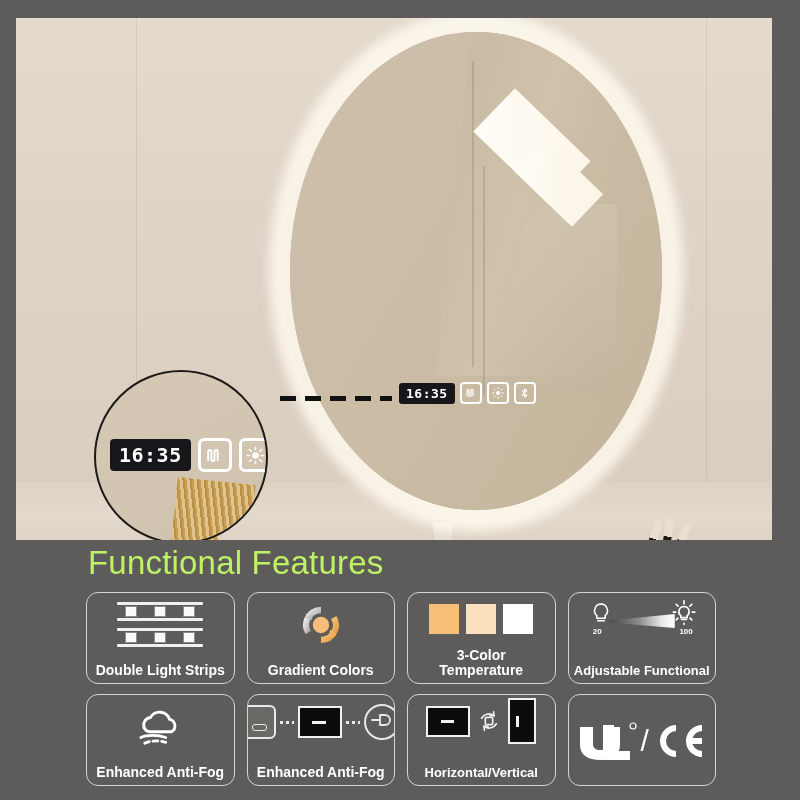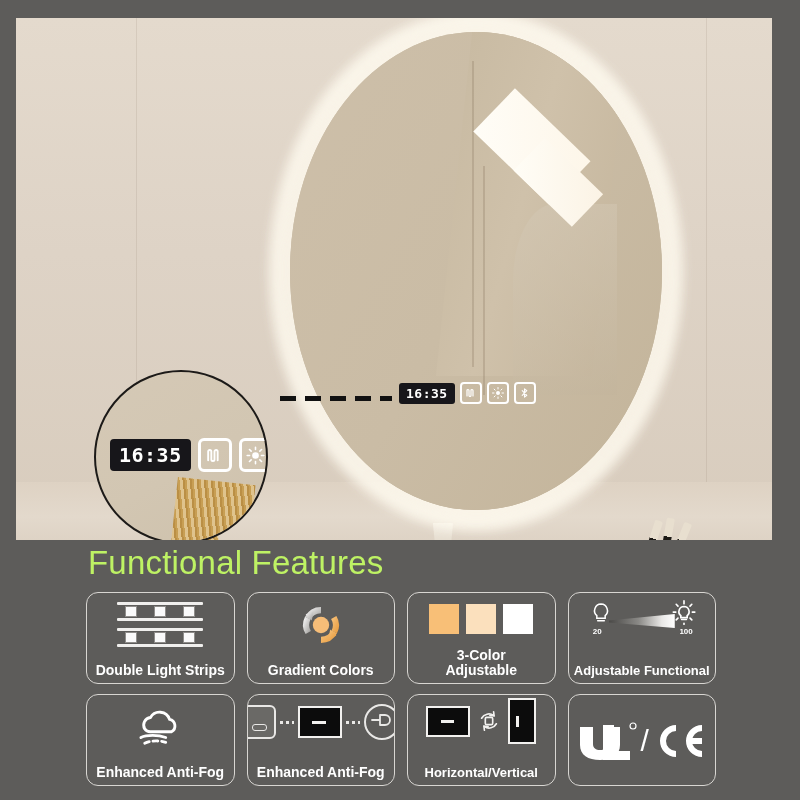--- a/index.html
+++ b/index.html
@@ -353,21 +353,21 @@
 
       <div class="card two-line">
         <div class="ico" style="height:44px;top:4px;">
           <div class="temps">
             <div class="sw" style="background:#f8bf77;"></div>
             <div class="sw" style="background:#fbe0bd;"></div>
             <div class="sw" style="background:#ffffff;"></div>
           </div>
         </div>
         <div class="lbl">3-Color</div>
-        <div class="lbl">Adjustable</div>
+        <div class="lbl">Temperature</div>
       </div>
 
       <div class="card">
         <div class="ico" style="height:46px;top:2px;">
           <div class="bright">
             <svg style="position:absolute;left:8px;top:6px;" width="20" height="24" viewBox="0 0 24 28" fill="none" stroke="#fff" stroke-width="1.8">
               <path d="M12 2a8 8 0 0 0-5 14v3h10v-3a8 8 0 0 0-5-14z"></path>
               <path d="M8 22h8" stroke-linecap="round"></path>
             </svg>
             <div class="wedge"></div>

